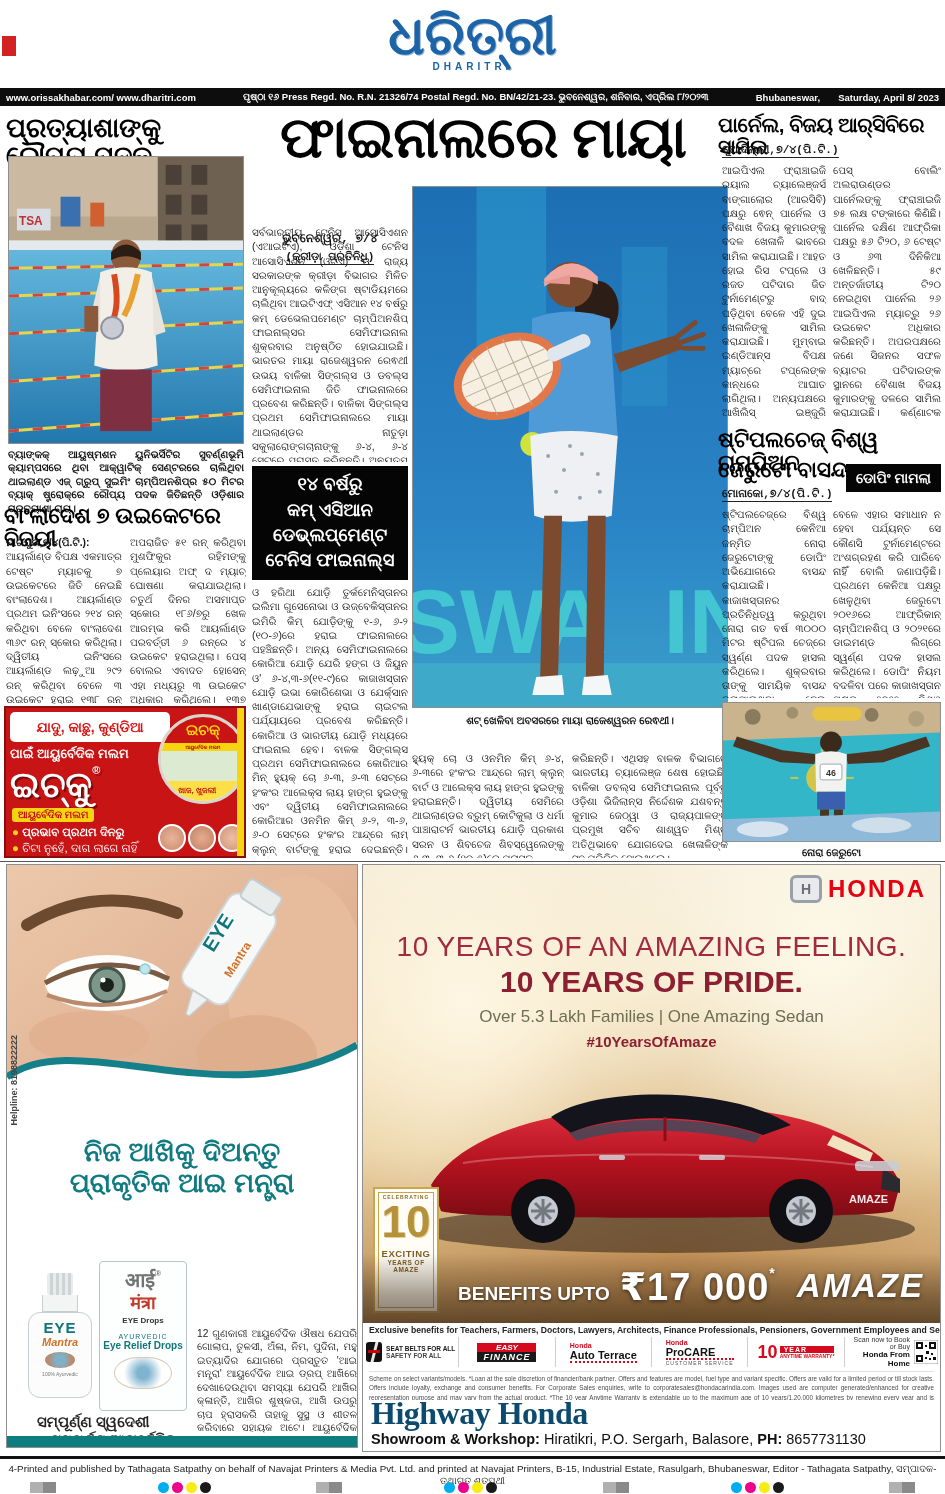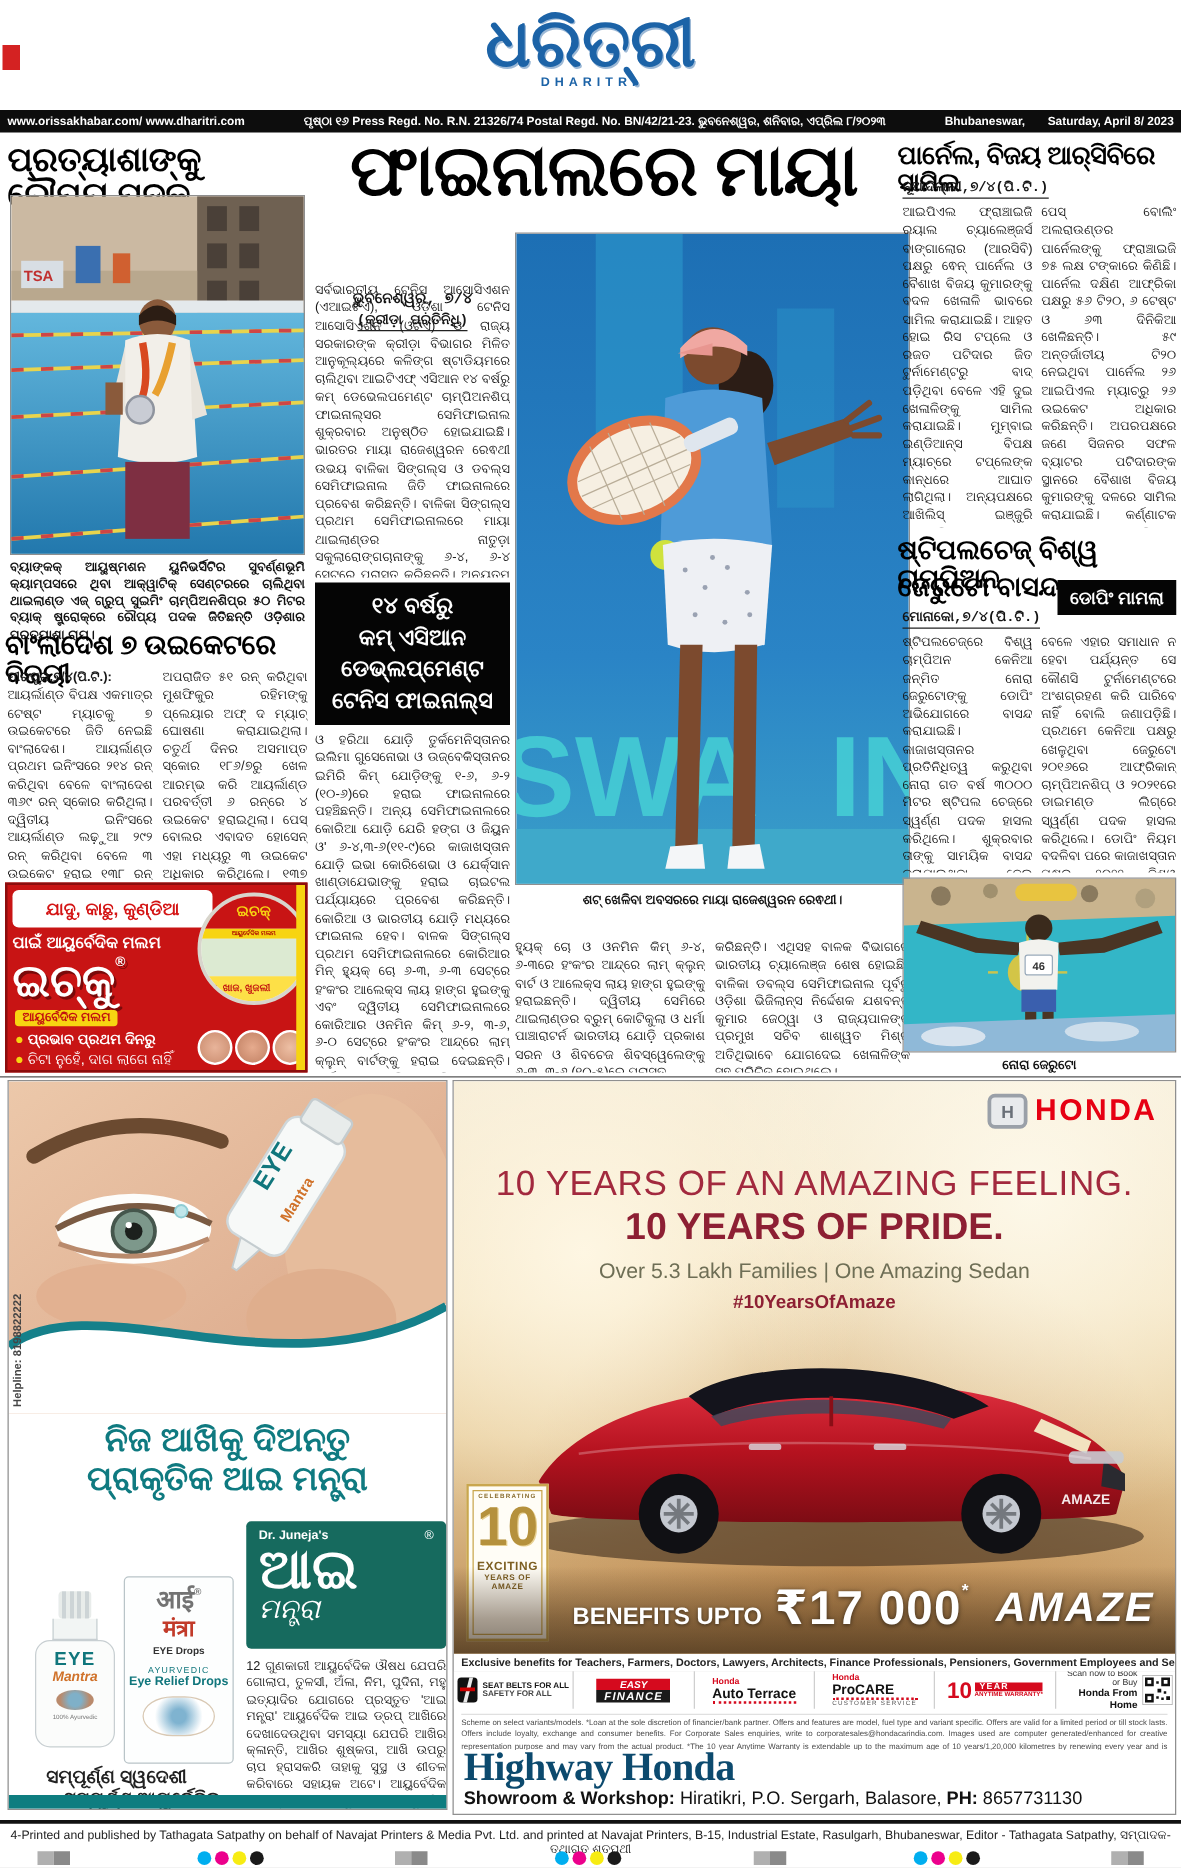--- a/index.html
+++ b/index.html
@@ -119,21 +119,21 @@
       <span>ଆୟୁର୍ବେଦିକ ମଲମ</span>
     </div>
     <div class="abs" style="left:6px;top:118px;color:#fff;font-size:11.5px;font-weight:700;">
       <span style="color:#f7d411;">● </span><span>ପ୍ରଭାବ ପ୍ରଥମ ଦିନରୁ</span>
     </div>
     <div class="abs" style="left:6px;top:134px;color:#fff;font-size:11.5px;font-weight:400;">
       <span style="color:#f7d411;">● </span><span>ଚିଟା ନୁହେଁ, ଦାଗ ଲାଗେ ନାହିଁ</span>
     </div>
     <div class="abs" style="left:152px;top:6px;width:84px;height:84px;border-radius:50%;background:#f4f1ea;border:3px solid #d8d5cc;overflow:hidden;">
       <div style="height:26px;background:#c81414;display:flex;align-items:center;justify-content:center;">
-        <span class="b" style="color:#f7d411;font-size:12px;font-family:Liberation Mono, monospace;">ଇଚକ୍</span>
+        <span class="b" style="color:#f7d411;font-size:15px;">ଇଚକ୍</span>
       </div>
       <div style="height:8px;background:#f7d411;display:flex;align-items:center;justify-content:center;">
         <span style="color:#a00;font-size:5px;font-weight:700;">ଆୟୁର୍ବେଦିକ ମଲମ</span>
       </div>
       <div style="height:30px;background:#dcead2;"></div>
       <div style="height:20px;background:#fde047;display:flex;align-items:center;">
         <span class="b" style="color:#c21010;font-size:8px;">ଦାଦ, ଖାଜ, ଖୁଜଲୀ</span>
       </div>
     </div>
     <div class="abs" style="left:152px;top:116px;width:24px;height:24px;border-radius:50%;background:radial-gradient(#e8b49a,#c98a6d);border:2px solid #fff;"></div>
@@ -316,28 +316,20 @@
     </div>
     <div class="abs" style="left:92px;top:396px;width:88px;height:150px;background:#fdfefe;border:1px solid #b9c4c8;border-radius:4px;text-align:center;padding-top:8px;box-sizing:border-box;">
       <div class="b" style="color:#737373;font-size:20px;line-height:1;"><span>आई</span><span style="font-size:8px;vertical-align:top;">®</span></div>
       <div class="b" style="color:#c23b2a;font-size:18px;">मंत्रा</div>
       <div class="b" style="color:#333;font-size:8px;margin-top:2px;">EYE Drops</div>
       <div style="color:#10767c;font-size:7px;letter-spacing:1px;margin-top:8px;">AYURVEDIC</div>
       <div class="b" style="color:#10767c;font-size:10px;">Eye Relief Drops</div>
       <div style="width:56px;height:30px;margin:6px auto 0;background:radial-gradient(circle at 50% 50%,#7fb3d0 18%,#fff 60%),radial-gradient(circle,#caa27e,#fff);border-radius:50% / 60%;border:1px solid #d9c9b4;"></div>
     </div>
 
-    <div class="abs" style="left:190px;top:352px;width:160px;height:102px;background:#166a5e;border-radius:4px;color:#fff;padding:6px 10px;box-sizing:border-box;">
-      <div style="display:flex;justify-content:space-between;">
-        <span style="font-size:10px;font-weight:700;">Dr. Juneja's</span>
-        <span style="font-size:10px;">®</span>
-      </div>
-      <div class="b" style="font-size:44px;line-height:1;">ଆଇ</div>
-      <div style="font-size:22px;font-style:italic;margin-top:-4px;">ମନ୍ତ୍ରା</div>
-    </div>
     <div class="abs j" style="left:190px;top:462px;width:160px;height:146px;font-size:10.2px;line-height:1.32;color:#222;overflow:hidden;">12 ଗୁଣକାରୀ ଆୟୁର୍ବେଦିକ ଔଷଧ ଯେପରି ଗୋଲାପ, ତୁଳସୀ, ଅଁଳା, ନିମ, ପୁଦିନା, ମହୁ ଇତ୍ୟାଦିର ଯୋଗରେ ପ୍ରସ୍ତୁତ 'ଆଇ ମନ୍ତ୍ରା' ଆୟୁର୍ବେଦିକ ଆଇ ଡ୍ରପ୍ ଆଖିରେ ଦେଖାଦେଉଥିବା ସମସ୍ୟା ଯେପରି ଆଖିର କ୍ଳାନ୍ତି, ଆଖିର ଶୁଷ୍କତା, ଆଖି ଉପରୁ ଚାପ ହ୍ରାସକରି ତାହାକୁ ସୁସ୍ଥ ଓ ଶୀତଳ କରିବାରେ ସହାୟକ ଅଟେ। ଆୟୁର୍ବେଦିକ ହୋଇଥିବା କାରଣରୁ ଏହା ସୁରକ୍ଷିତ ହୋଇଥାଏ ଏବଂ ଆଖି ଉପରେ ଏହାର କୌଣସି କୁପ୍ରଭାବ ମଧ୍ୟ ପଡ଼ି ନ ଥାଏ।</div>
 
     <div class="abs b" style="left:30px;top:548px;font-size:15px;color:#222;">ସମ୍ପୂର୍ଣ୍ଣ ସ୍ୱଦେଶୀ</div>
     <div class="abs b" style="left:44px;top:566px;font-size:15px;color:#222;">ସମ୍ପୂର୍ଣ୍ଣ ଆୟୁର୍ବେଦିକ</div>
 
     <div class="abs" style="left:0;bottom:0;width:352px;height:11px;background:#0e7d80;"></div>
   </div>
 
   <div class="abs" style="left:362px;top:864px;width:579px;height:588px;border:1px solid #8f8f8f;box-sizing:border-box;background:#fff;overflow:hidden;">
     <div class="goldbg abs" style="left:0;top:0;width:577px;height:458px;overflow:hidden;">

